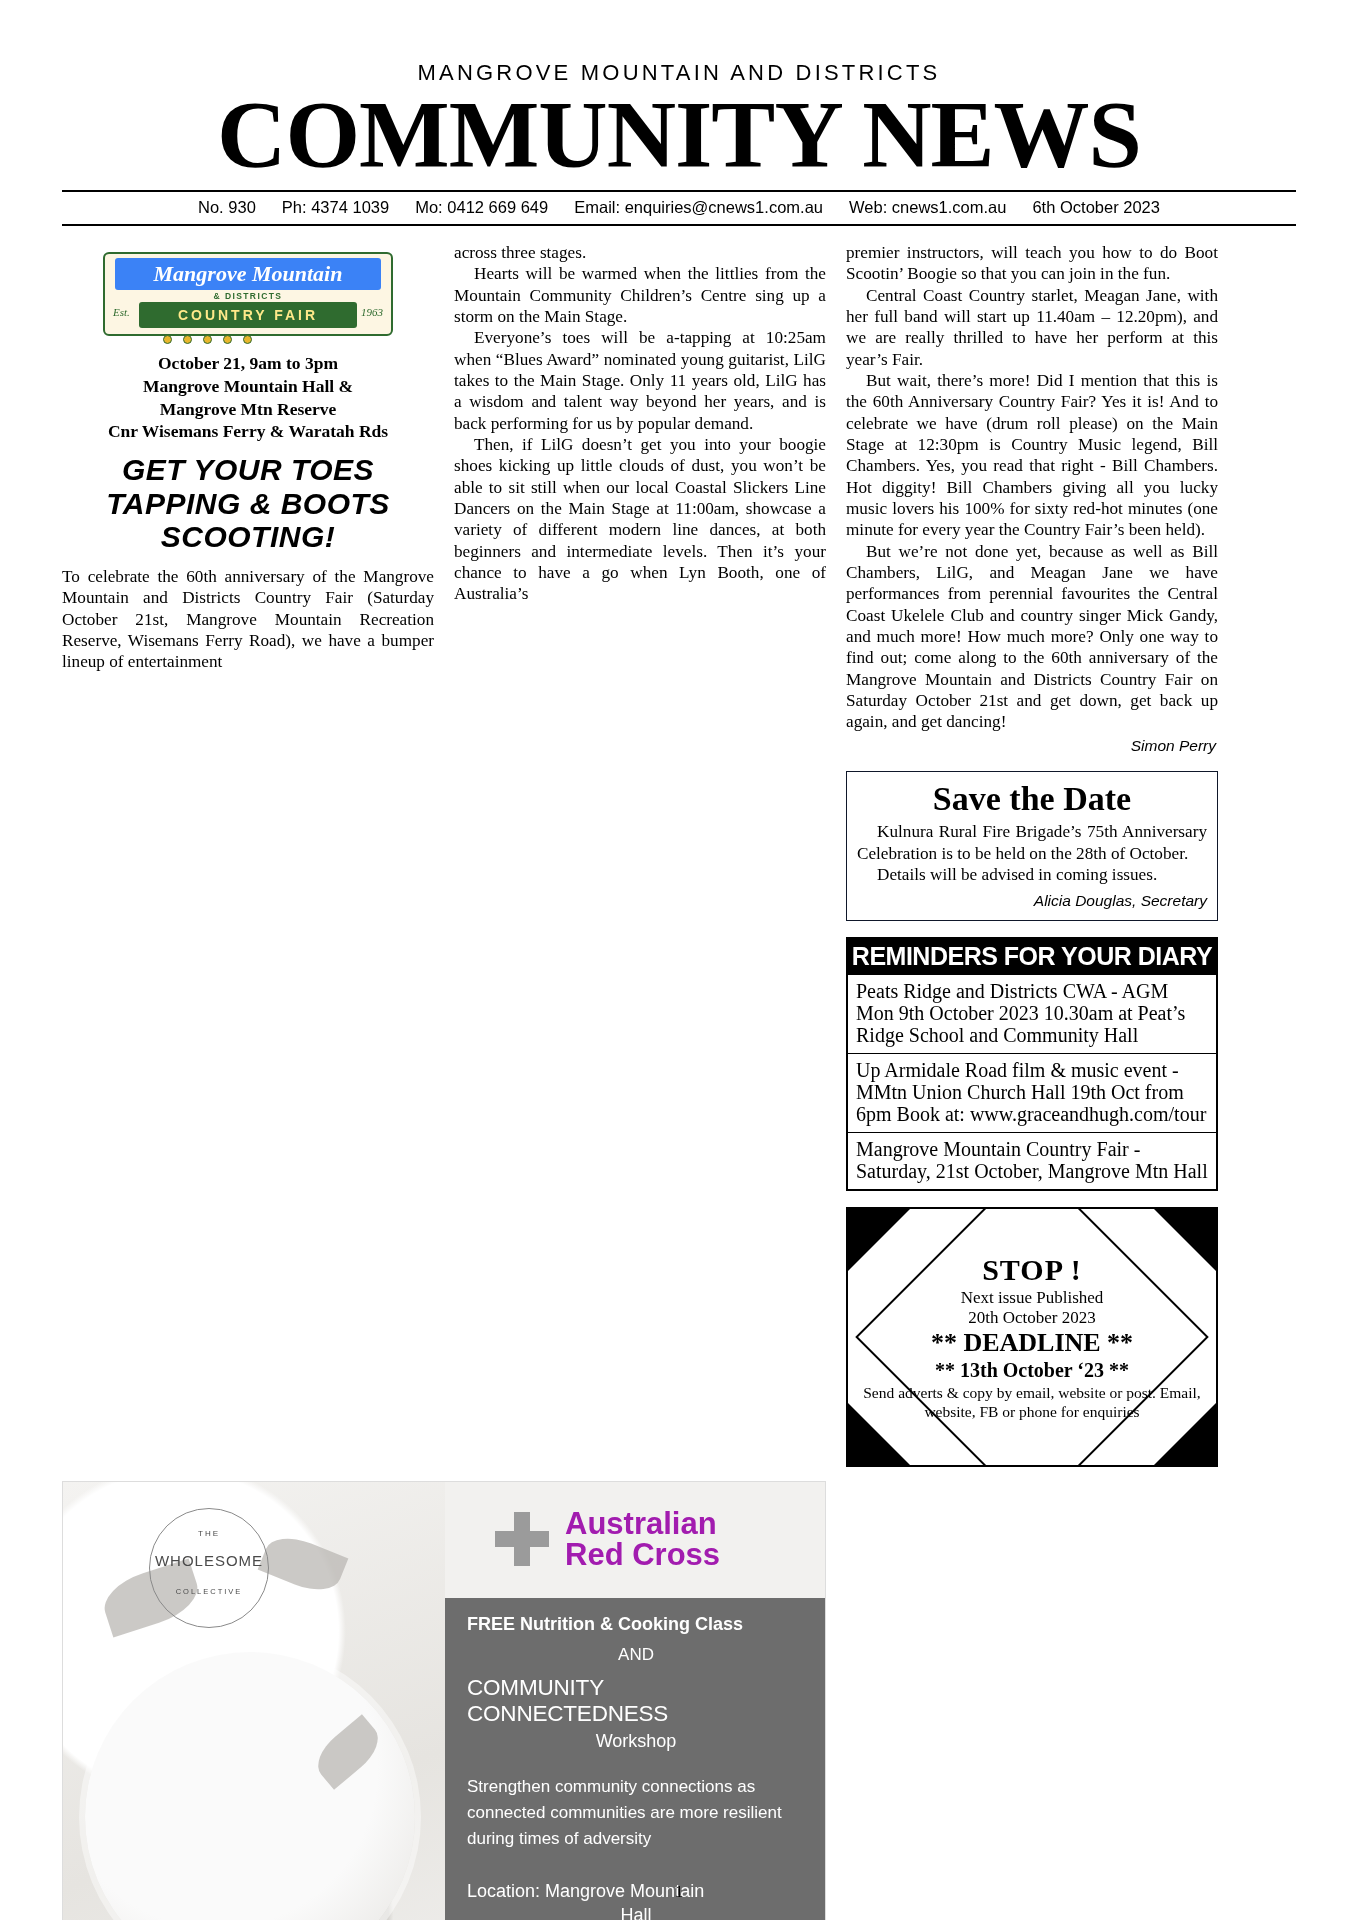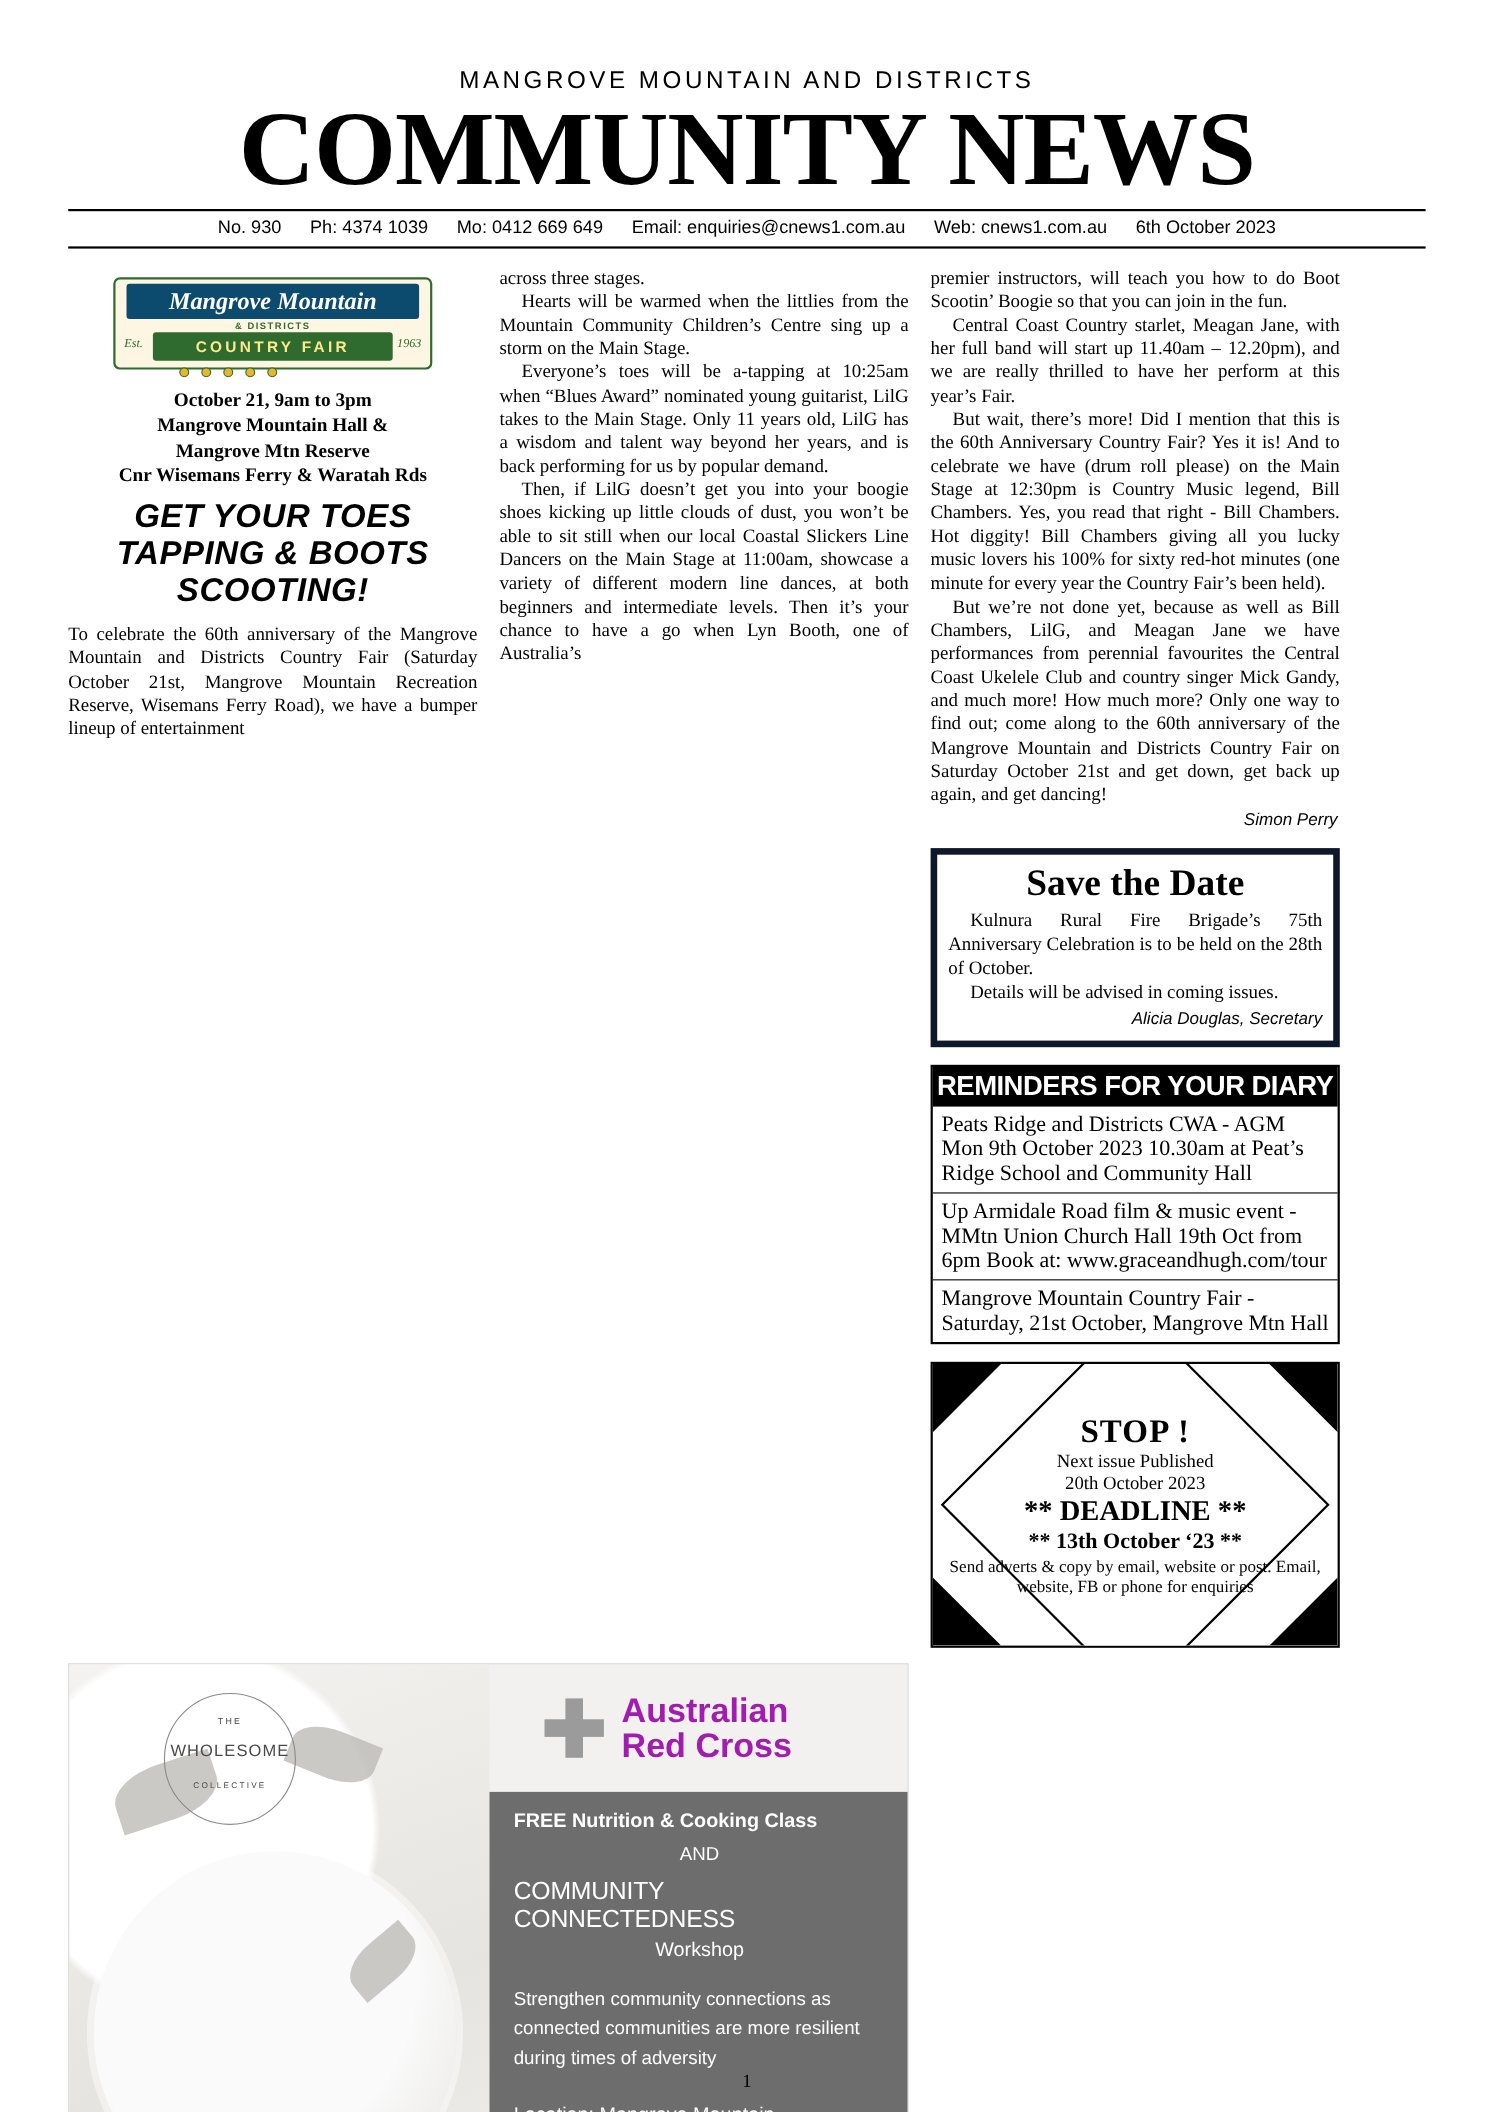--- a/index.html
+++ b/index.html
@@ -73,21 +73,21 @@
     position:relative;
   }
   .fair-logo .ribbon {
     position:absolute; left:0; top:6px; width:290px; height:84px;
     background:#fdf6e3;
     border:2px solid #2f6b2f;
     border-radius:6px;
   }
   .fair-logo .band-top {
     position:absolute; left:12px; top:12px; width:266px; height:32px;
-    background:#0c4a6e;
+    background:#3b82f6;
     border-radius:3px;
     color:#fff;
     font-family:"Liberation Serif", serif;
     font-style:italic;
     font-weight:bold;
     font-size:22px;
     text-align:center;
     line-height:32px;
   }
   .fair-logo .sub {
@@ -224,21 +224,21 @@
   .rc-panel .line1 { font-size:18px; font-weight:bold; }
   .rc-panel .and { font-size:17px; text-align:center; margin-top:10px; }
   .rc-panel .line2 { font-size:22.5px; margin-top:10px; letter-spacing:-0.2px; }
   .rc-panel .line3 { font-size:18px; text-align:center; margin-top:4px; }
   .rc-panel .para { font-size:17px; line-height:1.55; margin-top:22px; }
   .rc-panel .detail { font-size:18px; margin-top:26px; line-height:1.35; }
   .rc-panel .detail.indent { text-align:center; }
 
   
   .box {
-    border:6px solid #0f172a;
+    border:1px solid #0f172a;
     margin-top:16px;
     padding:8px 10px 10px 10px;
   }
   .box-title {
     text-align:center;
     font-family:"Liberation Serif", serif;
     font-weight:bold;
     font-size:34px;
     line-height:1.1;
     margin-bottom:4px;

